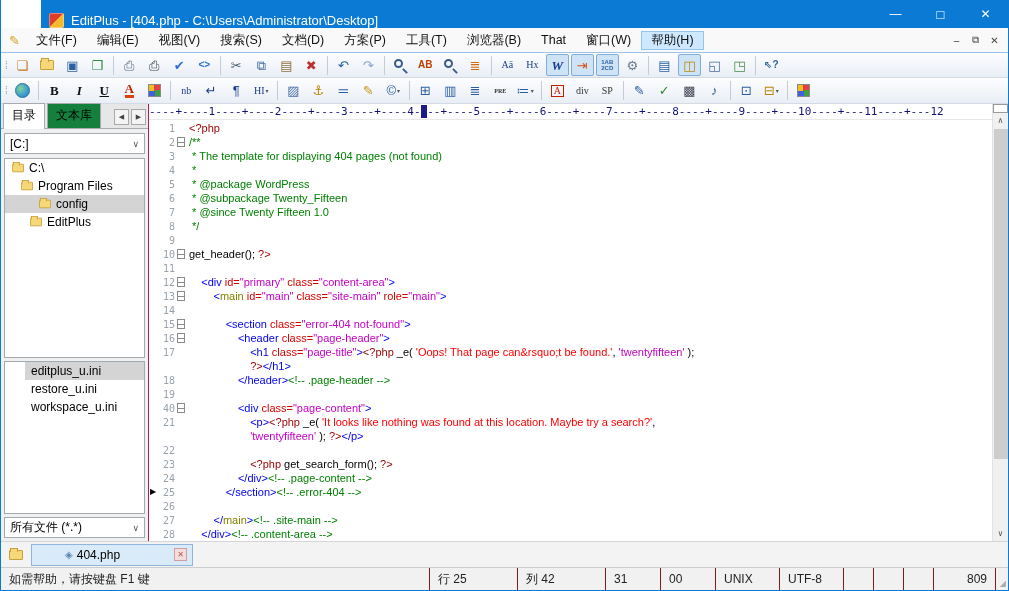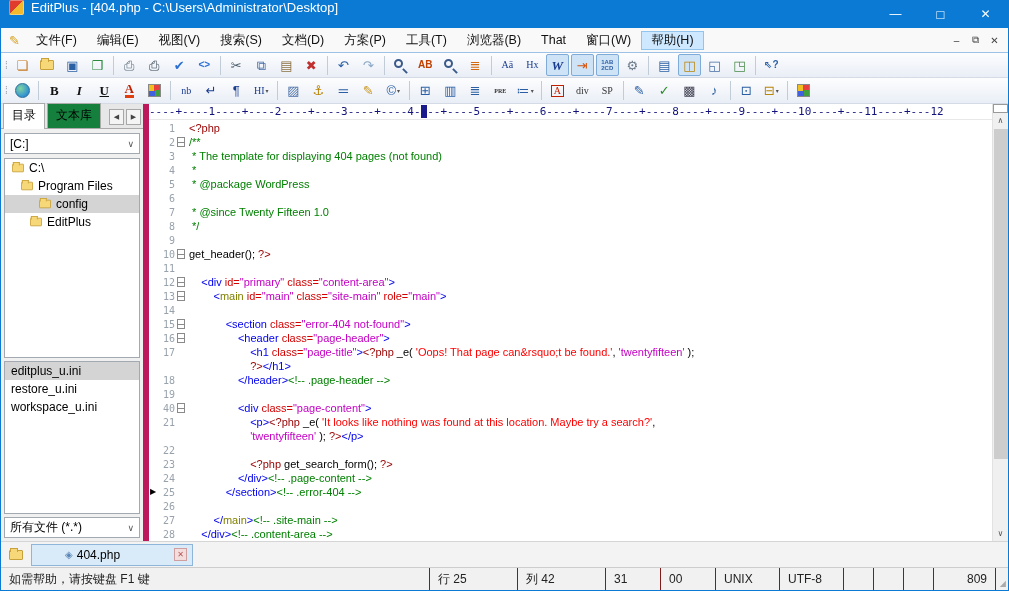--- a/index.html
+++ b/index.html
@@ -1,20 +1,20 @@
 <!DOCTYPE html>
 <html><head>
 <meta charset="utf-8">
 <style>
   * { margin:0; padding:0; box-sizing:border-box; }
   html,body { width:1009px; height:591px; font-family:"Liberation Sans","DejaVu Sans",sans-serif; background:#fff; }
   .window { width:1009px; height:591px; display:flex; flex-direction:column; border:1px solid #0a7ad4; border-top:none; overflow:hidden; }
 
   
-  .titlebar { height:28px; background:#0a7ad4; display:flex; align-items:flex-start; color:#fff; font-size:13px; flex:0 0 auto; }
+  .titlebar { height:28px; background:#0a7ad4; display:flex; align-items:flex-end; color:#fff; font-size:13px; flex:0 0 auto;margin-left:40px; }
   .logo { width:15px; height:15px; margin:0 7px 0 8px; border-radius:2px; background:linear-gradient(135deg,#e03c2e 48%,#f5b92e 48%); box-shadow:inset 0 0 0 1px rgba(255,255,255,.35); }
   .title { flex:1; white-space:nowrap; overflow:hidden; }
   .wctrl { display:flex; height:100%; }
   .wctrl span { width:45px; display:flex; align-items:center; justify-content:center; font-size:12px; cursor:default; }
   .wctrl .wmax { font-size:13px; }
 
   
   .menubar { height:24px; background:#f9f9f9; display:flex; align-items:center; font-size:12.5px; color:#111; flex:0 0 auto; }
   .mpencil { font-size:13px; color:#d8a020; margin:0 6px 0 8px; transform:rotate(0deg); }
   #menus { display:flex; height:100%; align-items:center; flex:1; }
@@ -44,36 +44,36 @@
   .fold-ic::before { content:""; position:absolute; top:-3px; left:0; width:6px; height:3px; background:#f6d878; border:1px solid #c9a13a; border-bottom:none; }
   .mag { width:9px; height:9px; border:2px solid #3a5a8a; border-radius:50%; position:relative; margin:-3px 3px 0 0; }
   .mag::after { content:""; position:absolute; width:2px; height:6px; background:#3a5a8a; left:8px; top:7px; transform:rotate(-45deg); }
   .globe { width:15px; height:15px; border-radius:50%; background:radial-gradient(circle at 35% 35%,#7fd4a0,#2f8fd4 72%); border:1px solid #2a6f9a; }
   .quad { width:13px; height:13px; background:conic-gradient(#e84040 0 25%,#40a040 0 50%,#4060e0 0 75%,#f0c020 0); border:1px solid #888; }
 
   
   .main { flex:1; display:flex; min-height:0; background:#fff; }
 
   
-  .sidebar { width:148px; flex:0 0 auto; background:#f0f0f0; border-right:6px solid #be185d; display:flex; flex-direction:column; font-size:12px; }
+  .sidebar { width:148px; flex:0 0 auto; background:#f0f0f0; border-right:1px solid #be185d; display:flex; flex-direction:column; font-size:12px; }
   .stabs { height:25px; display:flex; align-items:flex-end; background:#e7e7e7; border-bottom:1px solid #ababab; }
   .stab { padding:3px 8px 4px; border:1px solid #ababab; border-bottom:none; background:#15803d; margin-left:2px; white-space:nowrap; }
   .stab.active { background:#fff; position:relative; top:1px; padding-bottom:5px; }
   .stabbtns { margin-left:auto; display:flex; margin-right:2px; margin-bottom:3px; }
   .stabbtns span { width:15px; height:16px; border:1px solid #a8a8a8; background:#f4f4f4; font-size:7px; color:#444; display:flex; align-items:center; justify-content:center; margin-left:2px; }
   .combo { margin:4px 3px; height:21px; background:#fff; border:1px solid #a3a9b1; display:flex; align-items:center; padding:0 5px; }
   .combo .cv { flex:1; white-space:nowrap; overflow:hidden; }
   .combo .chev { font-size:9px; color:#555; }
   .panel { background:#fff; border:1px solid #a3a9b1; margin:0 3px; overflow:hidden; }
   .treepanel { height:200px; }
   .filepanel { flex:1; margin-top:3px; }
   .trow, .frow { height:18px; display:flex; align-items:center; white-space:nowrap; }
   .trow.sel, .frow.sel { background:#d4d4d4; }
   .trow .fold-ic { transform:scale(.85); margin-right:4px; flex:0 0 auto; }
-  .frow { padding-left:6px; }
+  .frow { padding-left:6px;margin-left:20px; }
   .filterbox { margin:3px 3px 3px; }
 
   
   .editor { flex:1; position:relative; background:#fff; overflow:hidden; }
   .ruler { height:16px; font-family:"DejaVu Sans Mono","Liberation Mono",monospace; font-size:11px; line-height:16px; color:#12127a; white-space:pre; overflow:hidden; border-bottom:1px solid #e8e8e8; }
   .rmark { background:#1a1a8c; color:#1a1a8c; }
   .codearea { position:absolute; top:17px; left:0; right:16px; bottom:0; overflow:hidden; }
   .crow { height:14px; display:flex; align-items:center; }
   .curcol { width:8px; font-size:8px; color:#000; line-height:14px; text-align:center; flex:0 0 auto; }
   .lnum { width:18px; text-align:right; font-family:"DejaVu Sans Mono","Liberation Mono",monospace; font-size:10px; color:#98a2ac; flex:0 0 auto; }
@@ -420,20 +420,21 @@
           <div class="crow">
             <span class="curcol"></span>
             <span class="lnum">5</span>
             <span class="foldcol"></span>
             <pre class="cpre"><span class="c-cmt"> * @package WordPress</span></pre>
           </div>
           <div class="crow">
             <span class="curcol"></span>
             <span class="lnum">6</span>
             <span class="foldcol"></span>
+            <pre class="cpre"><span class="c-cmt"> * @subpackage Twenty_Fifteen</span></pre>
           </div>
           <div class="crow">
             <span class="curcol"></span>
             <span class="lnum">7</span>
             <span class="foldcol"></span>
             <pre class="cpre"><span class="c-cmt"> * @since Twenty Fifteen 1.0</span></pre>
           </div>
           <div class="crow">
             <span class="curcol"></span>
             <span class="lnum">8</span>

